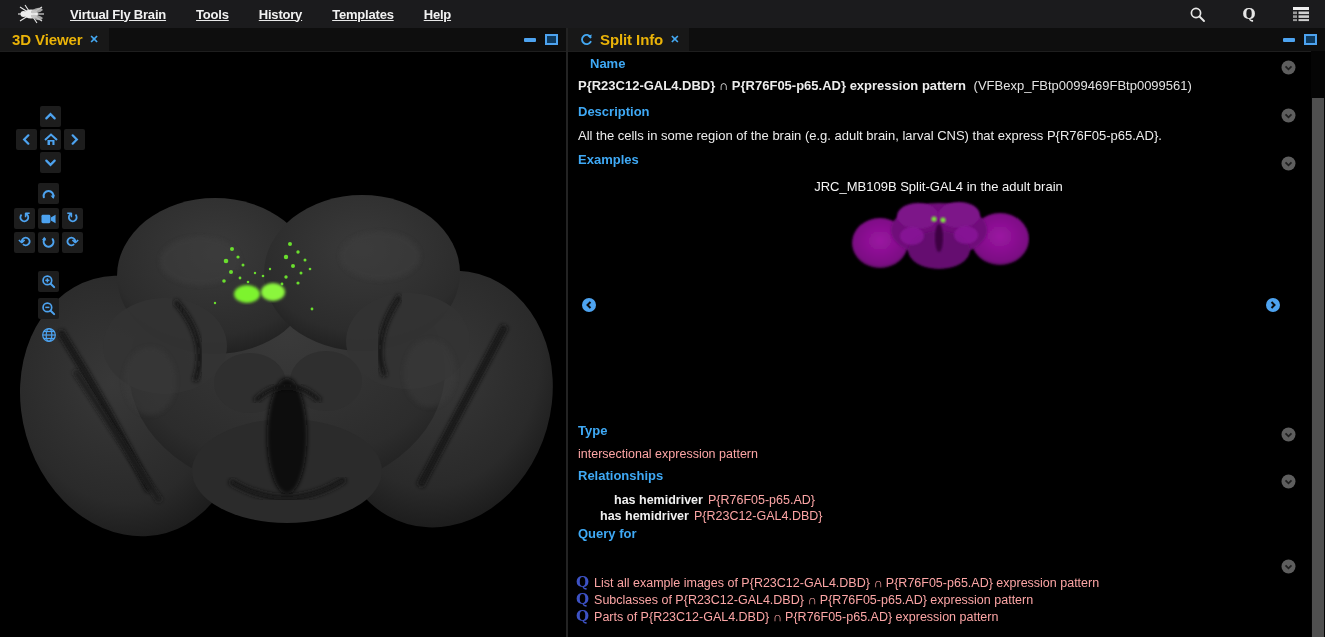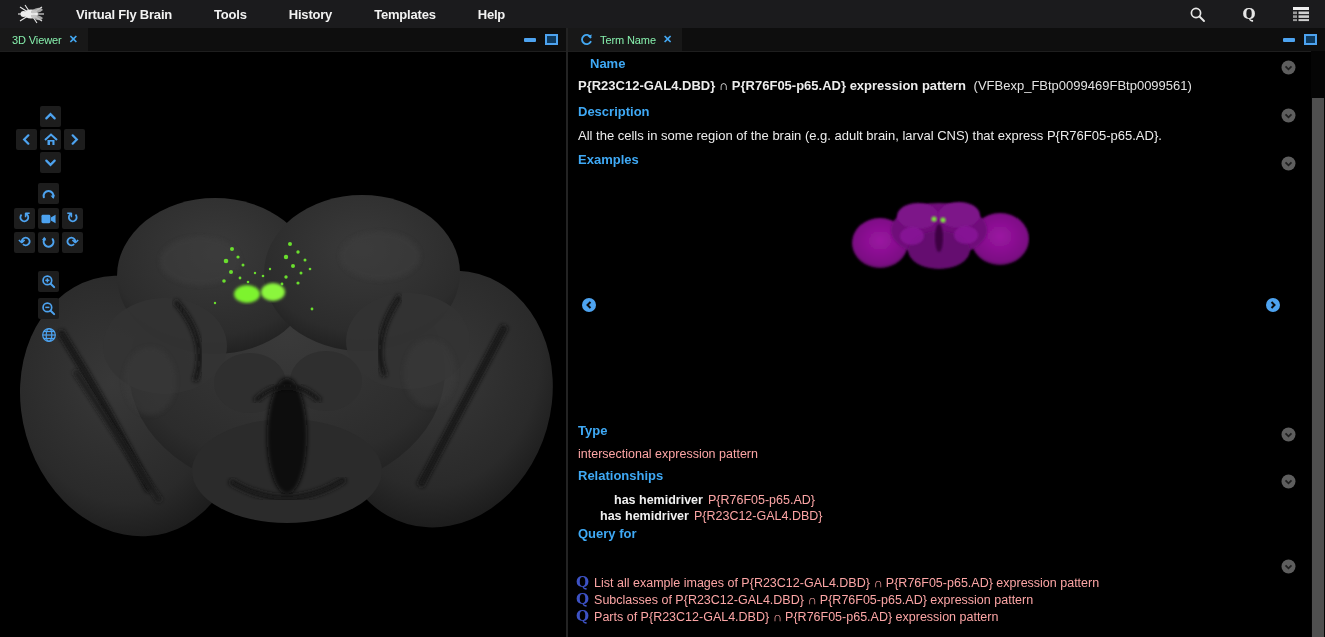--- a/index.html
+++ b/index.html
@@ -3,34 +3,34 @@
 <meta charset="utf-8">
 <style>
   html,body{margin:0;padding:0;background:#000;}
   .app{position:relative;width:1325px;height:637px;background:#000;overflow:hidden;
        font-family:"Liberation Sans",sans-serif;color:#e8e8e8;}
 
   
   .menubar{position:absolute;left:0;top:0;width:1325px;height:28px;background:#1b1b1d;
            display:flex;align-items:center;}
   .logo{width:34px;height:24px;margin-left:14px;display:flex;align-items:center;justify-content:center;}
-  .menu-items{display:flex;gap:42px;margin-left:28px;}
+  .menu-items{display:flex;gap:30px;margin-left:22px;text-decoration:underline;}
   .menu-item{font-size:13px;font-weight:bold;color:#f2f2f2;letter-spacing:-0.2px;cursor:pointer;}
   .menu-right{position:absolute;right:14px;top:0;height:28px;display:flex;align-items:center;gap:32px;}
   .mi-icon{width:20px;height:20px;display:flex;align-items:center;justify-content:center;}
   .q-glyph{font-size:15px;font-weight:bold;color:#e6e6e6;font-family:"DejaVu Serif",serif;}
 
   
   .panel{position:absolute;top:28px;height:609px;background:#000;}
   .panel.left{left:0;width:566px;border-right:2px solid #232323;}
   .panel.right{left:568px;width:757px;}
   .tabbar{position:relative;height:23px;background:#0e0e0e;border-bottom:1px solid #1e1e1e;}
   .tab{display:inline-flex;align-items:center;gap:7px;height:23px;padding:0 10px 0 12px;
        background:#181818;cursor:pointer;}
-  .tab-label{font-size:11px;font-weight:normal;color:#86efac;letter-spacing:-0.1px;}
+  .tab-label{font-size:15px;font-weight:bold;color:#eab308;letter-spacing:-0.1px;}
   .tab-close{font-size:11px;font-weight:bold;color:#44a8f2;cursor:pointer;line-height:1;}
   .winctrl{position:absolute;top:0;right:8px;height:23px;display:flex;align-items:center;gap:9px;}
   .btn-min{width:12px;height:4px;background:#4da3f0;border-radius:1px;cursor:pointer;}
   .btn-max{width:9px;height:7px;border:2px solid #4da3f0;background:#0e3a5e;cursor:pointer;}
 
   
   .vbtn{position:absolute;width:21px;height:21px;background:#1d1d1d;border-radius:2px;
         display:flex;align-items:center;justify-content:center;cursor:pointer;}
   .vbtn.noback{background:transparent;}
   .vbtn svg{display:block;}
@@ -286,41 +286,42 @@
 
   <div class="panel right">
     <div class="tabbar">
       <div class="tab">
         <span style="display:inline-flex;">
           <svg width="13" height="13" viewBox="0 0 14 14">
               <path d="M11.5 9.5 A5 5 0 1 1 11.5 4.5" stroke="#44a8f2" stroke-width="2" fill="none" stroke-linecap="round"></path>
               <path d="M12.8 1.5 L11.2 6 L8 3.2 Z" fill="#44a8f2"></path>
             </svg>
         </span>
-        <span class="tab-label">Term Name</span>
+        <span class="tab-label">Split Info</span>
         <span class="tab-close">✕</span>
       </div>
       <div class="winctrl">
         <span class="btn-min"></span>
         <span class="btn-max"></span>
       </div>
     </div>
 
     <div class="ti-content">
 
       <div class="heading" style="top:5px;padding-left:12px;">Name</div>
       <div class="bodytext" style="top:27px;">
         <span class="b">P{R23C12-GAL4.DBD} ∩ P{R76F05-p65.AD} expression pattern</span>
         <span class="dim" style="margin-left:4px;">(VFBexp_FBtp0099469FBtp0099561)</span>
       </div>
 
       <div class="heading" style="top:53px;">Description</div>
       <div class="bodytext" style="top:77px;">All the cells in some region of the brain (e.g. adult brain, larval CNS) that express P{R76F05-p65.AD}.</div>
 
       <div class="heading" style="top:101px;">Examples</div>
+      <div class="caption" style="top:128px;">JRC_MB109B Split-GAL4 in the adult brain</div>
 
       <svg width="180" height="78" viewBox="0 0 180 78" style="position:absolute;left:282px;top:145px;">
         <defs>
           <filter id="mb">
               <feGaussianBlur stdDeviation="1.1"></feGaussianBlur>
             </filter>
           <radialGradient id="mg" cx="50%" cy="45%" r="60%">
             <stop offset="0%" stop-color="#9b14a2"></stop>
               <stop offset="80%" stop-color="#7c0e84"></stop>
               <stop offset="100%" stop-color="#4d0853"></stop>

